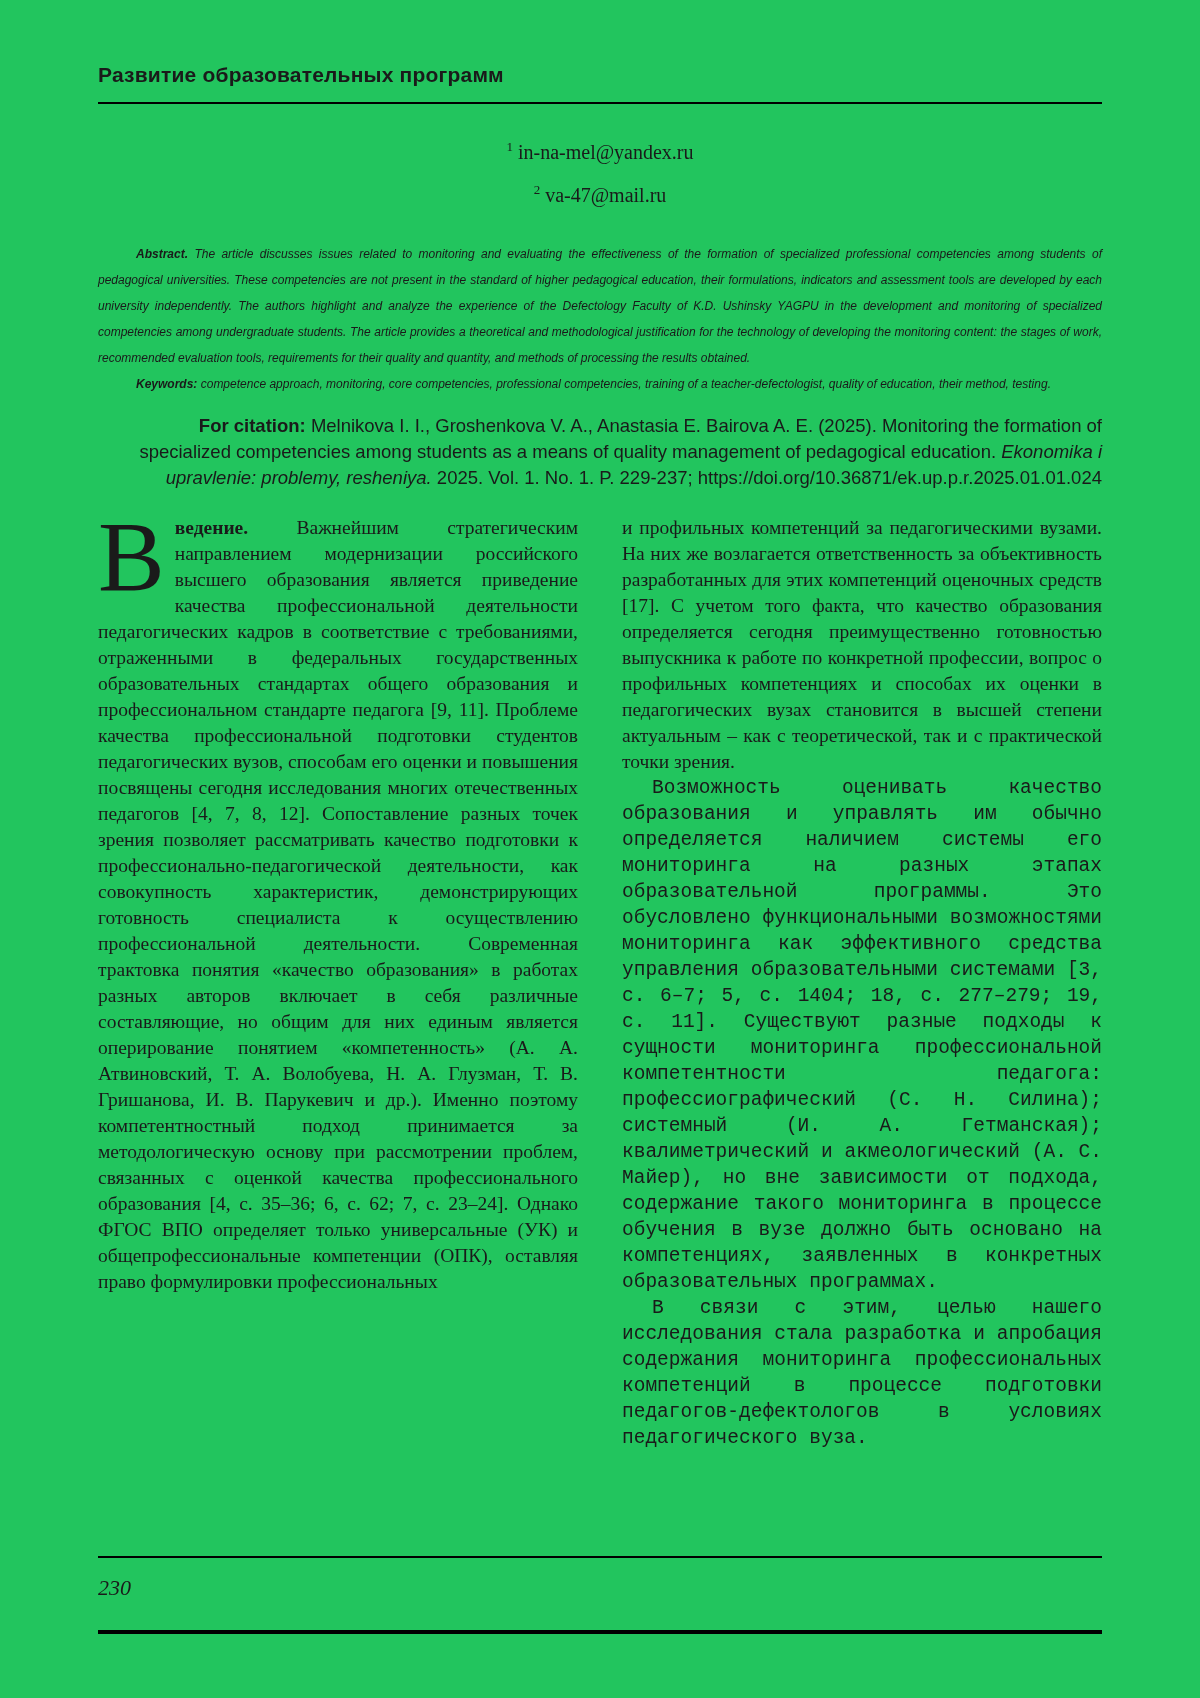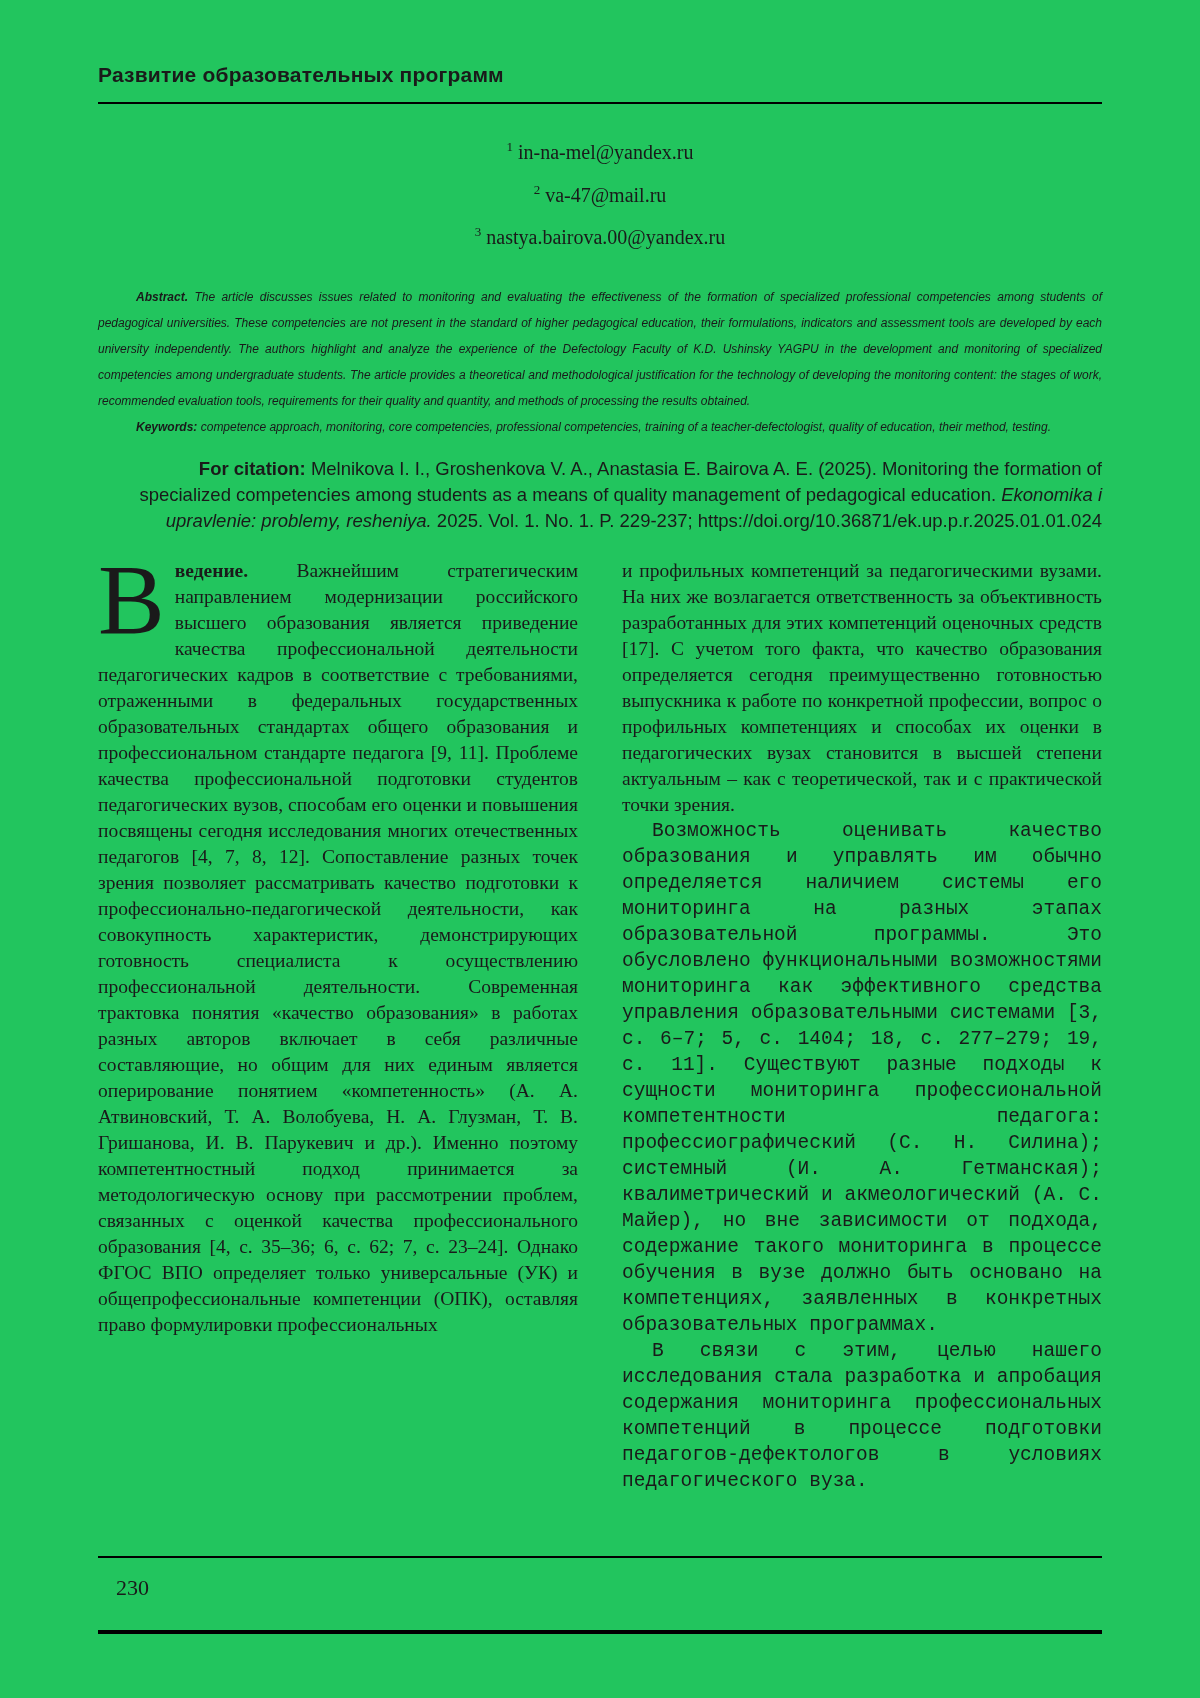--- a/index.html
+++ b/index.html
@@ -86,49 +86,49 @@
   
   .footer-rule-top {
     position: absolute;
     left: 98px;
     width: 1004px;
     top: 1556px;
     border-top: 2px solid #000;
   }
   .footer-row {
     position: absolute;
-    left: 116px;
+    left: 98px;
     width: 1004px;
     top: 1574px;
     display: flex;
     justify-content: space-between;
     align-items: baseline;
     font-size: 22px;
     line-height: 28px;
+    font-style: italic;
   }
   .footer-rule-bottom {
     position: absolute;
     left: 98px;
     width: 1004px;
     top: 1630px;
     border-top: 4px solid #000;
   }
 </style>
 </head>
 <body>
 
 <div class="page">
 
   <div class="section-title">Развитие образовательных программ</div>
   <div class="header-rule"></div>
 
   <div class="emails">
     <div><sup>1</sup>&nbsp;<span>in-na-mel@yandex.ru</span></div>
     <div><sup>2</sup>&nbsp;<span>va-47@mail.ru</span></div>
-    <div><sup>3</sup>&nbsp;<span>nastya.bairova.00@yandex.ru</span></div>
   </div>
 
   <div class="abstract-block">
     <p>
       <strong>Abstract.</strong>
       <span>The article discusses issues related to monitoring and evaluating the effectiveness of the formation of specialized professional competencies among students of pedagogical universities. These competencies are not present in the standard of higher pedagogical education, their formulations, indicators and assessment tools are developed by each university independently. The authors highlight and analyze the experience of the Defectology Faculty of K.D. Ushinsky YAGPU in the development and monitoring of specialized competencies among undergraduate students. The article provides a theoretical and methodological justification for the technology of developing the monitoring content: the stages of work, recommended evaluation tools, requirements for their quality and quantity, and methods of processing the results obtained.</span>
     </p>
     <p>
       <strong>Keywords:</strong>
       <span>competence approach, monitoring, core competencies, professional competencies, training of a teacher-defectologist, quality of education, their method, testing.</span>

